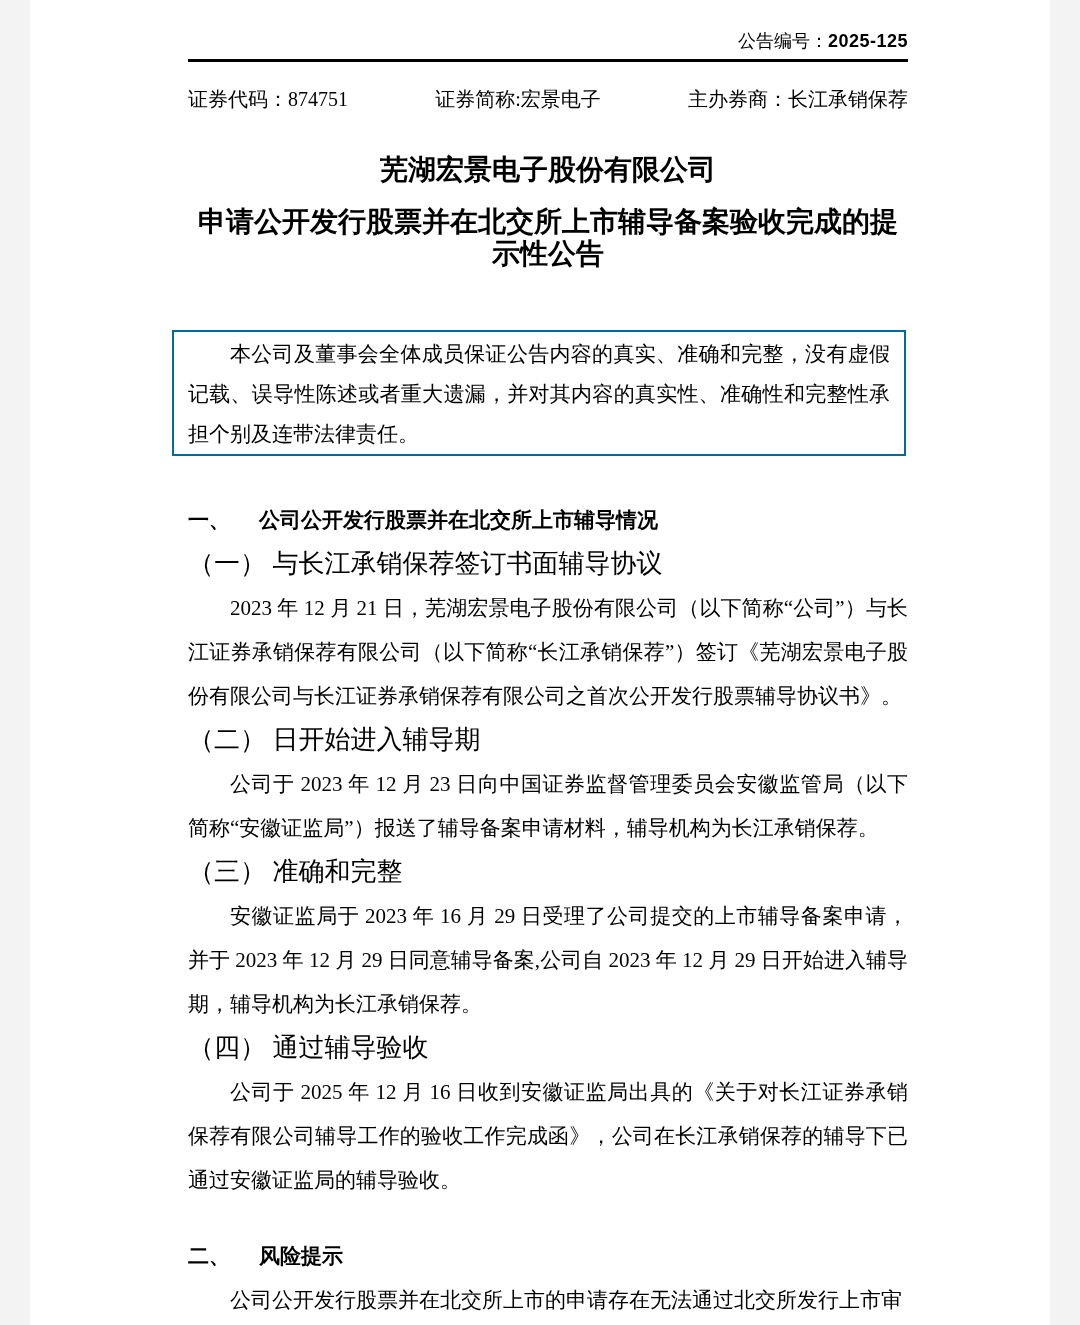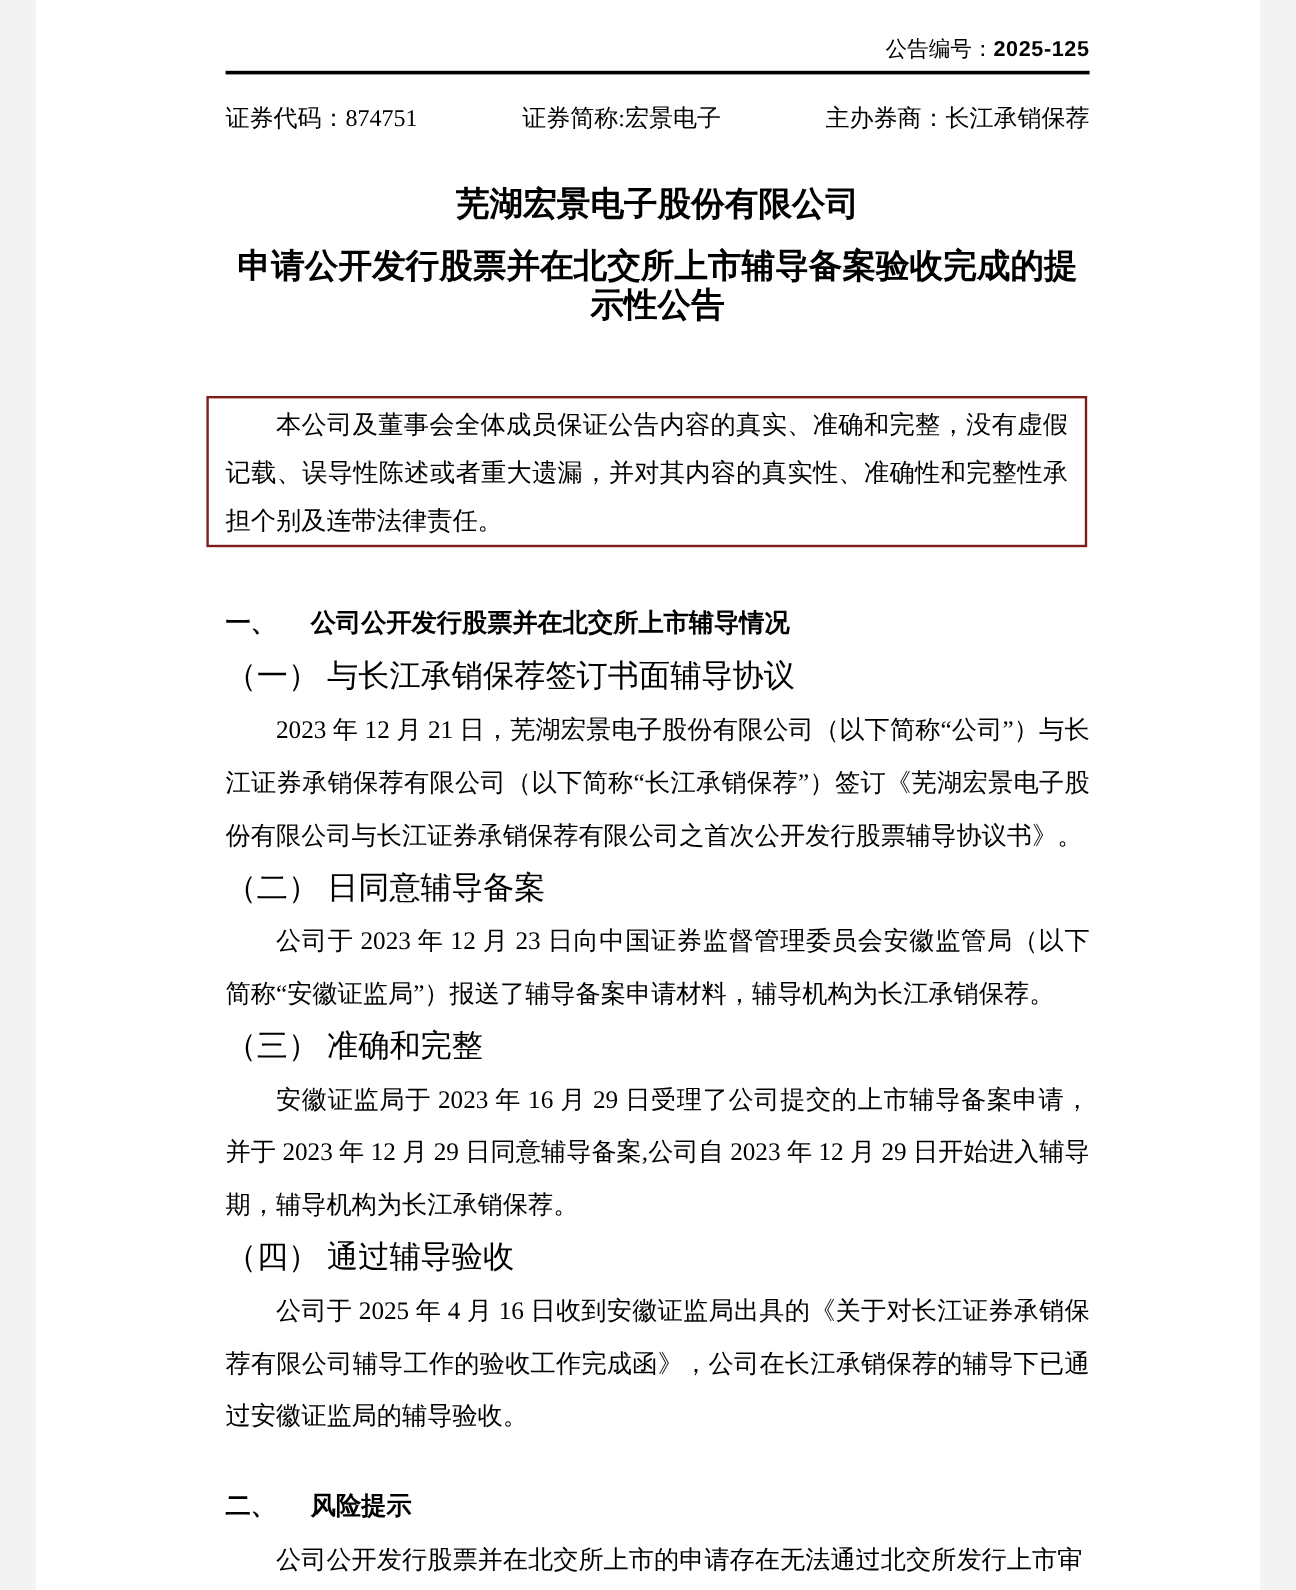--- a/index.html
+++ b/index.html
@@ -54,21 +54,21 @@
     margin: 42px 0 0 0;
     text-align: center;
     font-family: "Liberation Sans", "DejaVu Sans", sans-serif;
     font-weight: bold;
     font-size: 28px;
     line-height: 32px;
   }
   .doc-title.sub { margin-top: 20px; }
   
   .disclaimer-box {
-    border: 2px solid #7f1d1d;
+    border: 2px solid #0369a1;
     margin: 60px 2px 0 -16px;
     padding: 2px 14px 0 14px;
   }
   .disclaimer-box p {
     margin: 0;
     text-indent: 2em;
     font-size: 21px;
     line-height: 40px;
     text-align: justify;
   }
@@ -127,28 +127,28 @@
     </div>
 
     <div class="sec-heading">
       <span class="sec-num">一、</span>
         <span>公司公开发行股票并在北交所上市辅导情况</span>
     </div>
 
     <div class="sub-heading">（一） 与长江承销保荐签订书面辅导协议</div>
     <p class="para">2023 年 12 月 21 日，芜湖宏景电子股份有限公司（以下简称“公司”）与长江证券承销保荐有限公司（以下简称“长江承销保荐”）签订《芜湖宏景电子股份有限公司与长江证券承销保荐有限公司之首次公开发行股票辅导协议书》。</p>
 
-    <div class="sub-heading">（二） 日同意辅导备案</div>
+    <div class="sub-heading">（二） 日开始进入辅导期</div>
     <p class="para">公司于 2023 年 12 月 23 日向中国证券监督管理委员会安徽监管局（以下简称“安徽证监局”）报送了辅导备案申请材料，辅导机构为长江承销保荐。</p>
 
     <div class="sub-heading">（三） 准确和完整</div>
     <p class="para">安徽证监局于 2023 年 16 月 29 日受理了公司提交的上市辅导备案申请，并于 2023 年 12 月 29 日同意辅导备案,公司自 2023 年 12 月 29 日开始进入辅导期，辅导机构为长江承销保荐。</p>
 
     <div class="sub-heading">（四） 通过辅导验收</div>
-    <p class="para">公司于 2025 年 4 月 16 日收到安徽证监局出具的《关于对长江证券承销保荐有限公司辅导工作的验收工作完成函》，公司在长江承销保荐的辅导下已通过安徽证监局的辅导验收。</p>
+    <p class="para">公司于 2025 年 12 月 16 日收到安徽证监局出具的《关于对长江证券承销保荐有限公司辅导工作的验收工作完成函》，公司在长江承销保荐的辅导下已通过安徽证监局的辅导验收。</p>
 
     <div class="sec-heading sec2">
       <span class="sec-num">二、</span>
         <span>风险提示</span>
     </div>
 
     <p class="para">公司公开发行股票并在北交所上市的申请存在无法通过北交所发行上市审</p>
 
   </div>
 </div>

